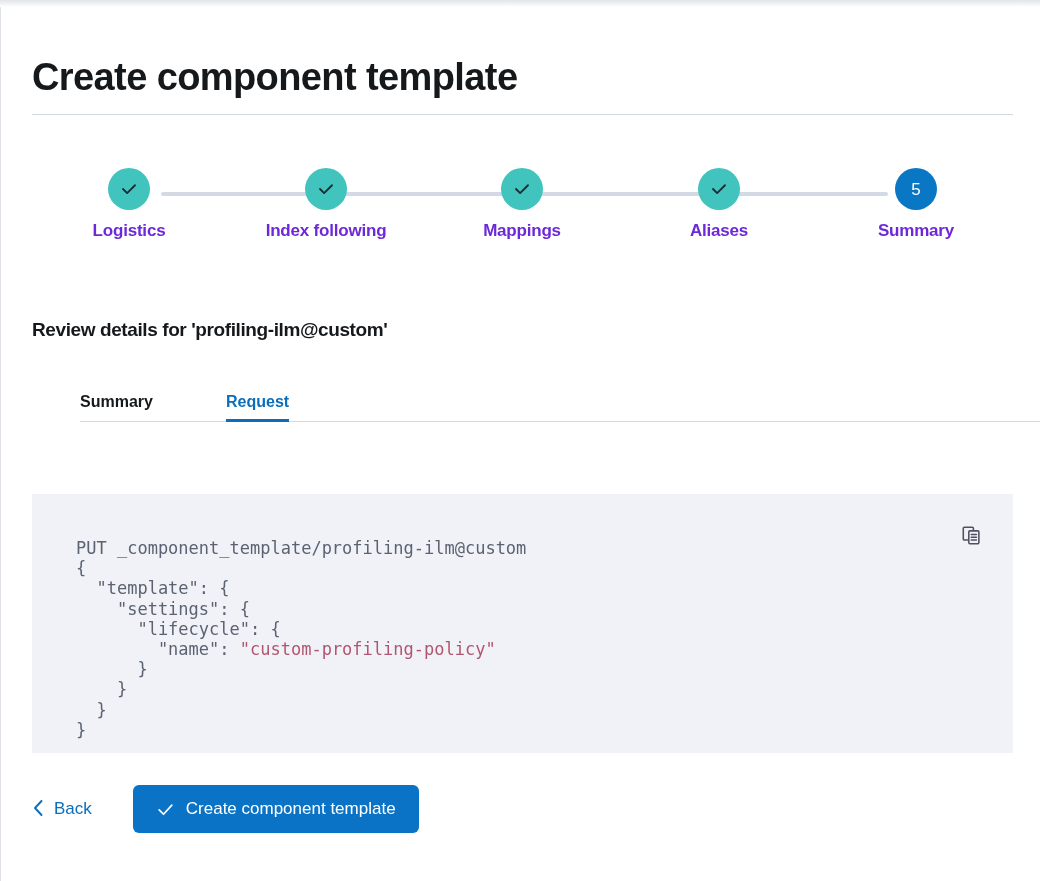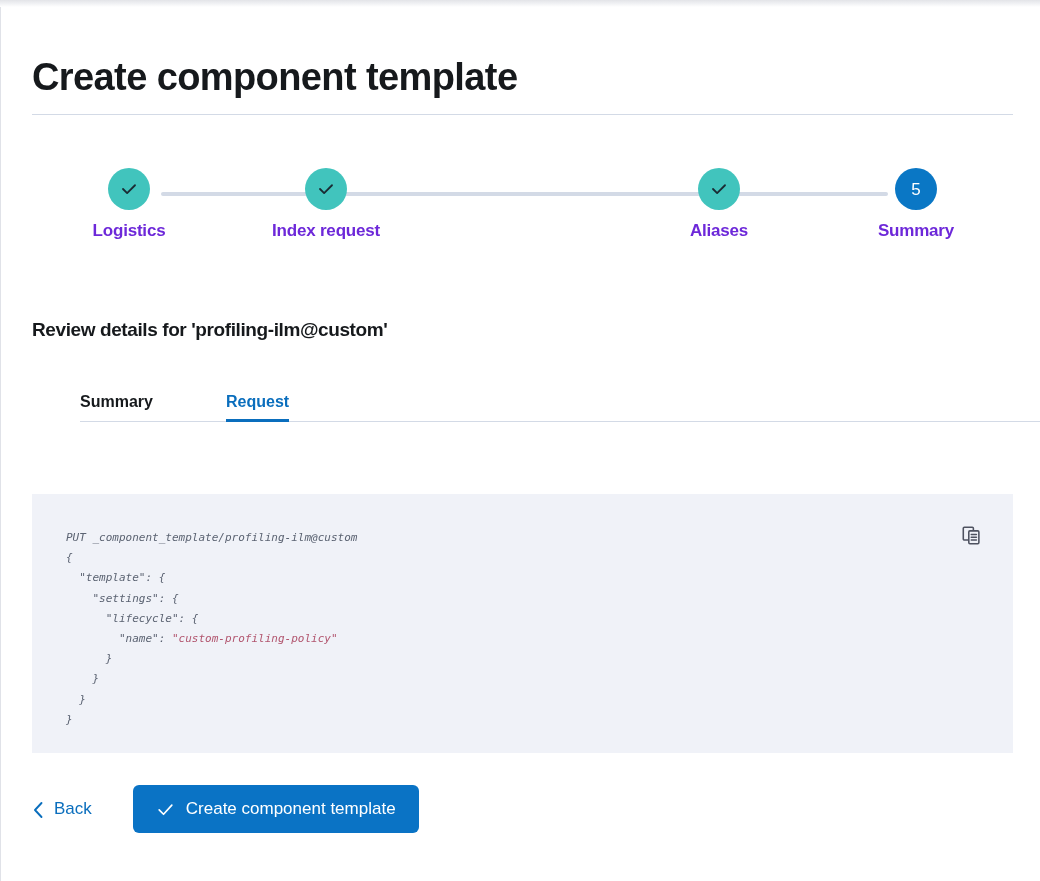--- a/index.html
+++ b/index.html
@@ -187,27 +187,26 @@
     top: 494px;
     width: 981px;
     height: 259px;
     background: #f0f2f8;
     box-sizing: border-box;
   }
   #code-text {
     position: absolute;
     left: 28px;
     top: 28px;
-    margin: 6px;
+    margin: 16px;
     font-family: "DejaVu Sans Mono", "Liberation Mono", monospace;
-    font-size: 11px;
+    font-size: 17px;
     line-height: 20.2px;
     color: #5b6372;
     white-space: pre;
-    font-style: italic;
   }
   #code-text .str { color: #b2566f; }
   #copy-button {
     position: absolute;
     right: 28px;
     top: 28px;
     width: 26px;
     height: 26px;
     border: none;
     background: transparent;
@@ -222,21 +221,21 @@
   #footer-actions {
     position: absolute;
     left: 32px;
     top: 784px;
     height: 50px;
     display: flex;
     align-items: center;
   }
   #back-button {
     display: flex;
-    align-items: flex-end;
+    align-items: flex-start;
     gap: 9px;
     background: none;
     border: none;
     padding: 0;
     cursor: pointer;
     font-family: "Liberation Sans", sans-serif;
     font-size: 17px;
     color: #0a6ebd;
     white-space: nowrap;
   }
@@ -280,23 +279,31 @@
       </div>
       <div class="step-label">Logistics</div>
     </div>
 
     <div class="step" style="left:294px;">
       <div class="step-circle done">
         <svg class="step-check" viewBox="0 0 24 24" fill="none" stroke="#1a2b33" stroke-width="2.4" stroke-linecap="round" stroke-linejoin="round">
           <polyline points="4,12 9.5,17.5 20,7"></polyline>
         </svg>
       </div>
-      <div class="step-label">Index request</div>
-    </div>
-
+      <div class="step-label">Index following</div>
+    </div>
+
+    <div class="step" style="left:490px;">
+      <div class="step-circle done">
+        <svg class="step-check" viewBox="0 0 24 24" fill="none" stroke="#1a2b33" stroke-width="2.4" stroke-linecap="round" stroke-linejoin="round">
+          <polyline points="4,12 9.5,17.5 20,7"></polyline>
+        </svg>
+      </div>
+      <div class="step-label">Mappings</div>
+    </div>
 
     <div class="step" style="left:687px;">
       <div class="step-circle done">
         <svg class="step-check" viewBox="0 0 24 24" fill="none" stroke="#1a2b33" stroke-width="2.4" stroke-linecap="round" stroke-linejoin="round">
           <polyline points="4,12 9.5,17.5 20,7"></polyline>
         </svg>
       </div>
       <div class="step-label">Aliases</div>
     </div>
 

